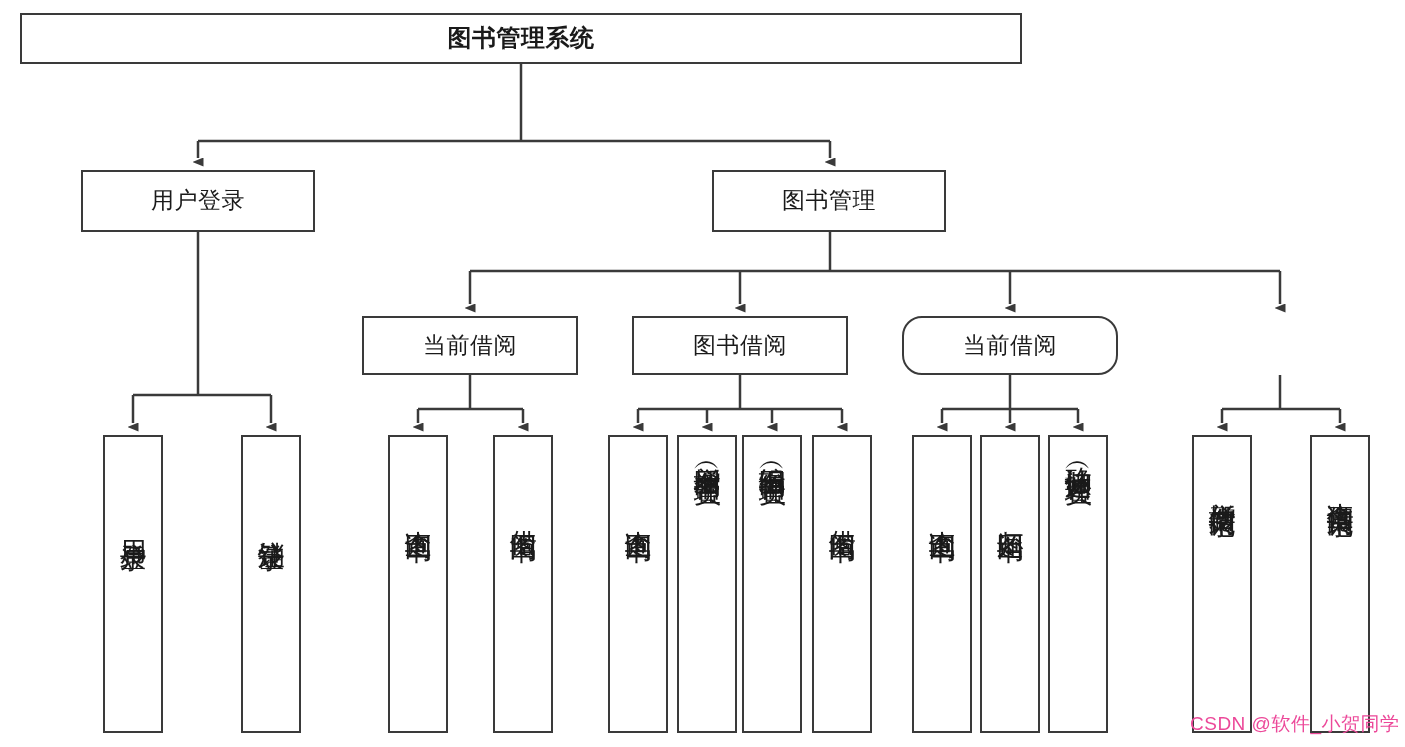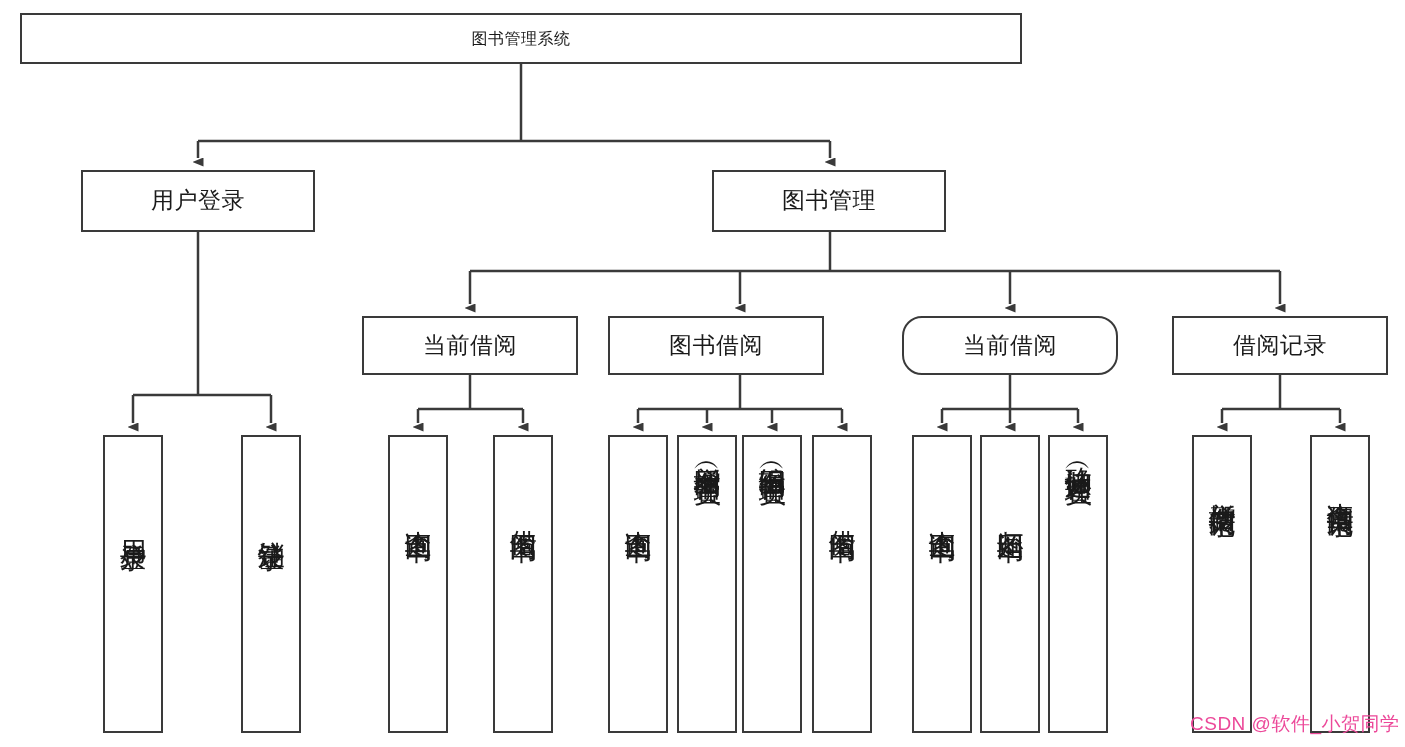--- a/index.html
+++ b/index.html
@@ -24,21 +24,21 @@
     color:#1a1a1a;
     z-index:2;
   }
   .node .lbl{
     display:block;
     text-align:center;
     line-height:1.12;
     letter-spacing:0.5px;
     white-space:nowrap;
   }
-  .root .lbl{font-size:16px;}
+  .root .lbl{font-size:24px;font-weight:bold;}
   .lvl1 .lbl{font-size:23px;}
   .lvl2 .lbl{font-size:23px;}
 
   .leaf{
     align-items:flex-start;
     justify-content:center;
     padding-top:8px;
   }
   .leaf .lbl{
     writing-mode:vertical-rl;
@@ -124,28 +124,25 @@
   <div class="node lvl1" style="left:81px;top:170px;width:234px;height:62px;">
     <span class="lbl">用户登录</span>
   </div>
   <div class="node lvl1" style="left:712px;top:170px;width:234px;height:62px;">
     <span class="lbl">图书管理</span>
   </div>
 
   <div class="node lvl2" style="left:362px;top:316px;width:216px;height:59px;">
     <span class="lbl">当前借阅</span>
   </div>
-  <div class="node lvl2" style="left:608px;top:316px;width:216px;height:59px;">
+  <div class="node lvl2" style="left:632px;top:316px;width:216px;height:59px;">
     <span class="lbl">图书借阅</span>
   </div>
   <div class="node lvl2" style="left:902px;top:316px;width:216px;height:59px;border-radius:20px;">
     <span class="lbl">当前借阅</span>
-  </div>
-  <div class="node lvl2" style="left:1172px;top:316px;width:216px;height:59px;">
-    <span class="lbl">借阅记录</span>
   </div>
 
   <div class="node leaf" style="left:103px;top:435px;width:60px;height:298px;padding-top:82px;">
     <span class="lbl">用户登录</span>
   </div>
   <div class="node leaf" style="left:241px;top:435px;width:60px;height:298px;padding-top:82px;">
     <span class="lbl">注销登录</span>
   </div>
 
   <div class="node leaf" style="left:388px;top:435px;width:60px;height:298px;padding-top:72px;">

